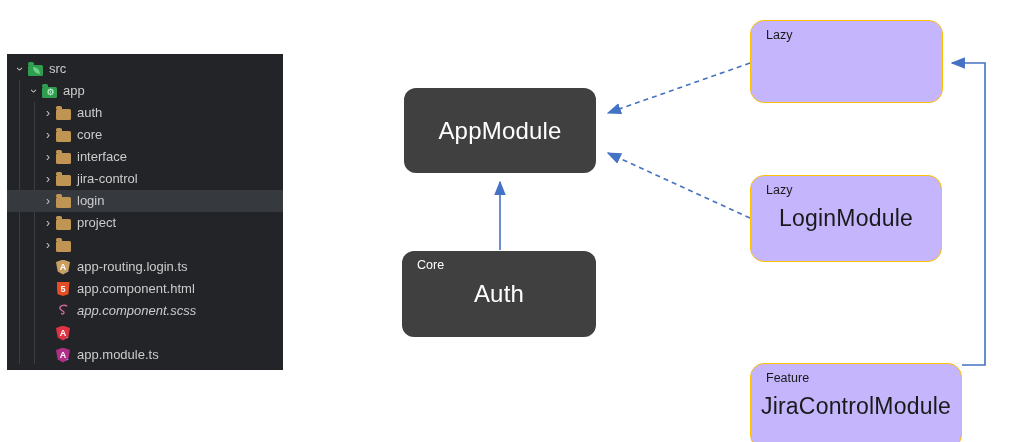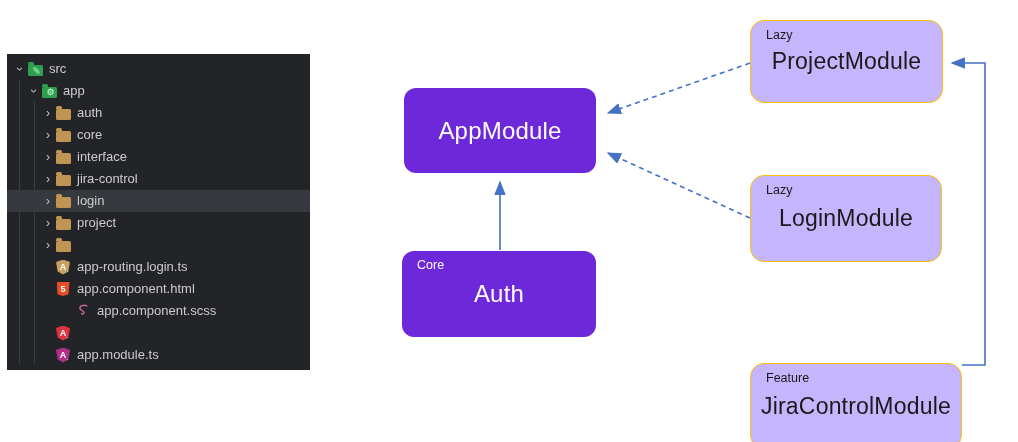--- a/index.html
+++ b/index.html
@@ -1,21 +1,21 @@
 <!DOCTYPE html>
 <html><head>
 <meta charset="utf-8">
 <style>
   html,body{margin:0;padding:0;background:#ffffff;}
   body{font-family:"Liberation Sans", sans-serif;}
   #canvas{position:relative;width:1018px;height:442px;background:#ffffff;overflow:hidden;}
 
   
   #explorer{
-    position:absolute;left:7px;top:54px;width:303px;height:316px;
+    position:absolute;left:7px;top:54px;width:276px;height:316px;
     background:#232428;box-sizing:border-box;padding-top:4px;
     font-size:13px;color:#cccccc;
   }
   .indent-guide{position:absolute;width:1px;background:#3a3d42;}
   .tree-row{
     position:relative;height:22px;display:flex;align-items:center;
     white-space:nowrap;cursor:pointer;box-sizing:border-box;
   }
   .tree-row.selected{background:#36393e;}
   .chevron{
@@ -46,21 +46,21 @@
   .shield.red{background:#DD3343;}
   .shield.magenta{background:#B02E86;}
   .html5{
     width:13px;height:14px;background:#E44D26;color:#fff;font-weight:bold;font-size:9px;
     clip-path:polygon(0 0,100% 0,92% 88%,50% 100%,8% 88%);
     display:flex;align-items:center;justify-content:center;
   }
 
   
   .node{position:absolute;box-sizing:border-box;display:flex;align-items:center;justify-content:center;}
-  .node.solid{background:#6d28d9;border-radius:12px;color:#ffffff;}
+  .node.solid{background:#404040;border-radius:12px;color:#ffffff;}
   .node.outline{background:#c4b5fd;border:1.6px solid #FFC000;border-radius:14px;color:#1a1a1a;}
   .node .node-label{font-size:23px;letter-spacing:0.2px;}
   .node.solid .node-label{font-size:24px;}
   .node .node-tag{position:absolute;top:7px;left:15px;font-size:12.5px;}
   #edges{position:absolute;left:0;top:0;pointer-events:none;}
 </style>
 </head>
 <body>
 
 <div id="canvas">
@@ -142,21 +142,21 @@
           </span>
     <span class="tree-label">app-routing.login.ts</span>
   </div>
         <div class="tree-row" style="padding-left: 48px;">
 
     <span class="tree-icon">
             <span class="html5">5</span>
           </span>
     <span class="tree-label">app.component.html</span>
   </div>
-        <div class="tree-row" style="padding-left: 68px;">
+        <div class="tree-row" style="padding-left: 48px; font-style: italic;">
 
     <span class="tree-icon">
             <span><svg width="15" height="15" viewBox="0 0 16 16">
                 <path d="M11.5 4.2c-3.2-1.9-8.3.1-7.2 3.1.7 1.9 4.2 1.8 4.3 3.8.1 1.4-1.8 2.2-2.6 1.2" fill="none" stroke="#CD6799" stroke-width="1.5" stroke-linecap="round"></path>
               </svg></span>
           </span>
     <span class="tree-label">app.component.scss</span>
   </div>
         <div class="tree-row" style="padding-left: 48px;">
 
@@ -190,21 +190,20 @@
       <div class="node solid" style="left: 404px; top: 88px; width: 192px; height: 85px;">
 
     <span class="node-label">AppModule</span>
   </div>
       <div class="node solid" style="left: 402px; top: 251px; width: 194px; height: 86px;">
     <span class="node-tag">Core</span>
     <span class="node-label">Auth</span>
   </div>
       <div class="node outline" style="left: 750px; top: 20px; width: 193px; height: 83px;">
     <span class="node-tag">Lazy</span>
-    <span class="node-label">ProjectModule</span>
   </div>
       <div class="node outline" style="left: 750px; top: 175px; width: 192px; height: 87px;">
     <span class="node-tag">Lazy</span>
     <span class="node-label">LoginModule</span>
   </div>
       <div class="node outline" style="left: 750px; top: 331px; width: 212px; height: 86px; margin-top: 32px;">
     <span class="node-tag">Feature</span>
     <span class="node-label">JiraControlModule</span>
   </div>
     </div>

